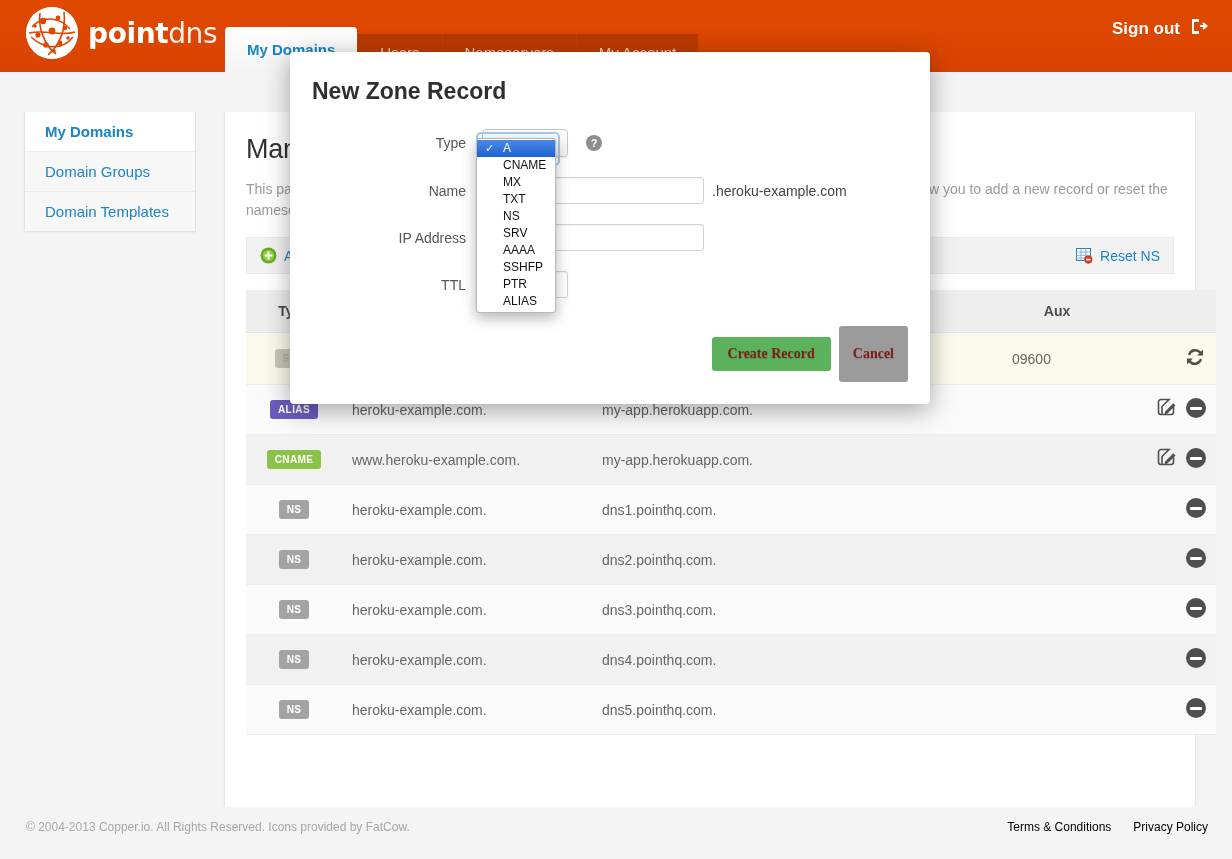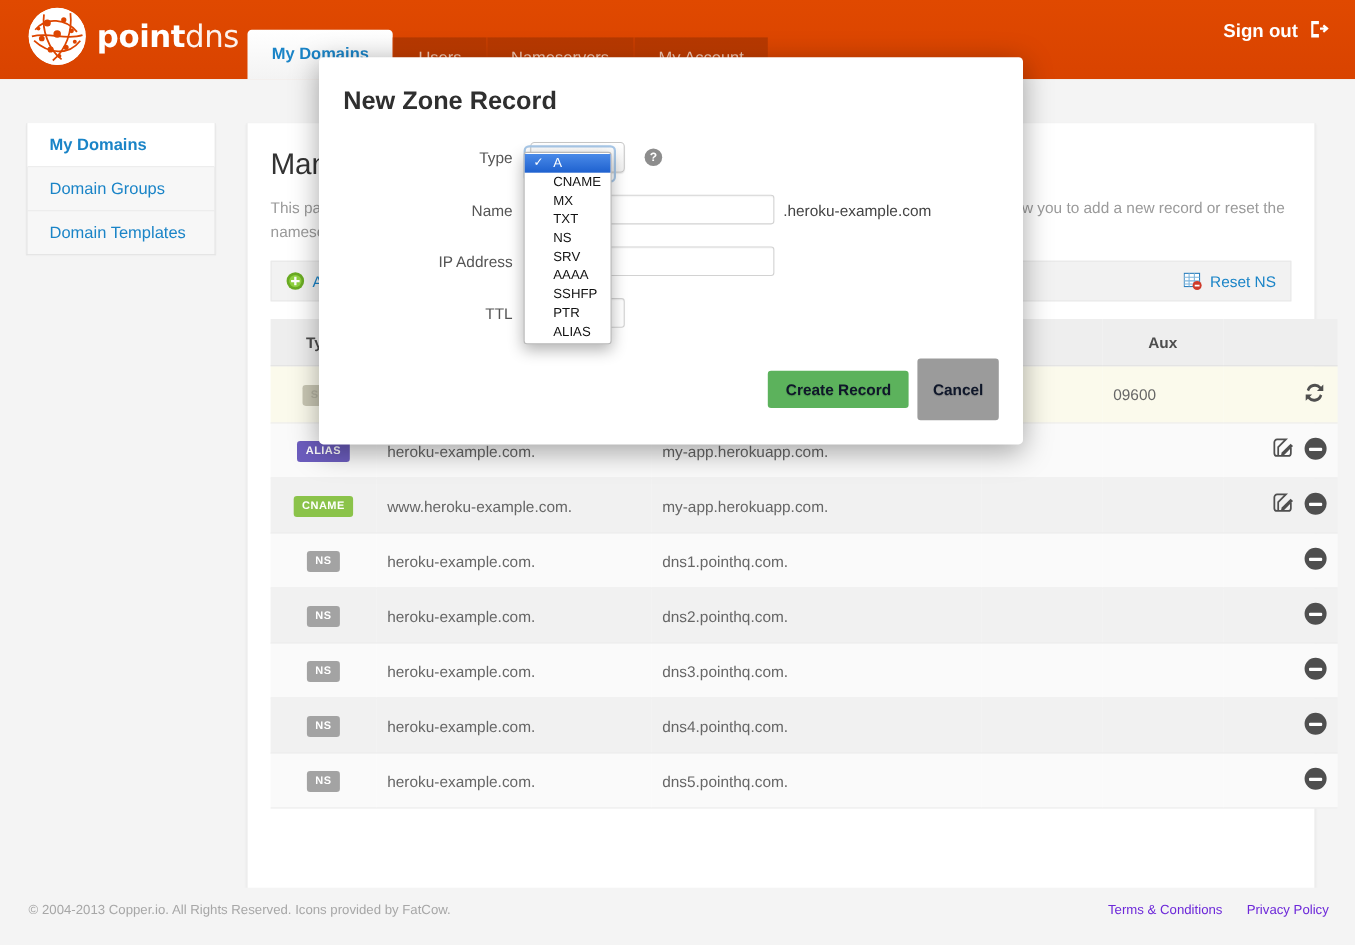--- a/index.html
+++ b/index.html
@@ -190,21 +190,21 @@
 
   
   .footer {
     position: relative;
     width: 1232px; height: 52px;
     background: #f4f4f4;
     font-size: 12px; color: #a7a7a7;
   }
   .footer .left  { position: absolute; left: 26px;  top: 13px; }
   .footer .right { position: absolute; right: 24px; top: 13px; display: flex; gap: 22px; }
-  .footer a { color: #6d28d9; text-decoration: none; }
+  .footer a { color: #000000; text-decoration: none; }
 
   
   .modal-backdrop {
     position: absolute; left: 0; top: 0;
     width: 1208px; height: 859px;
     pointer-events: none;
   }
   .modal {
     position: absolute;
     left: 290px; top: 52px;
@@ -255,22 +255,22 @@
     display: inline-flex; align-items: center; justify-content: center;
     margin-left: 18px;
   }
 
   .modal-actions {
     position: absolute; right: 22px; bottom: 22px;
     display: flex; gap: 8px; align-items: center;
   }
   .btn {
     border: none; border-radius: 3px;
-    color: #0f172a; font-size: 14px; font-weight: bold;
-    font-family: Liberation Sans, sans-serif;
+    color: #7f1d1d; font-size: 14px; font-weight: bold;
+    font-family: Liberation Serif, serif;
     padding: 9px 16px;
     cursor: pointer;
     text-shadow: 0 1px 1px rgba(0,0,0,.18);
   }
   .btn-create { background: #5cb25c; }
   .btn-cancel { background: #9b9b9b; padding: 20px 14px; }
 
   
   .dropdown {
     position: absolute;

